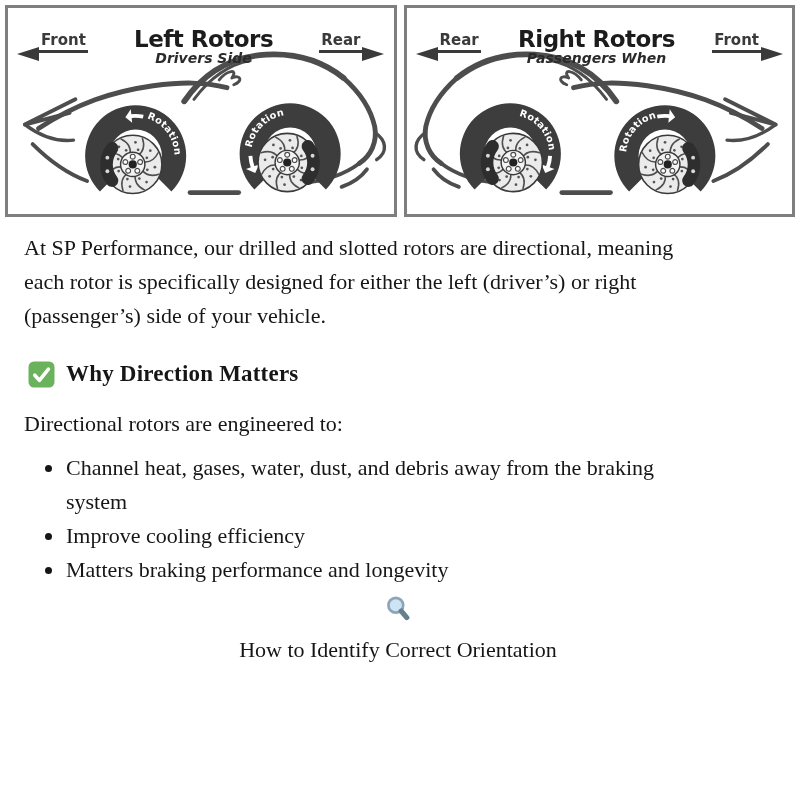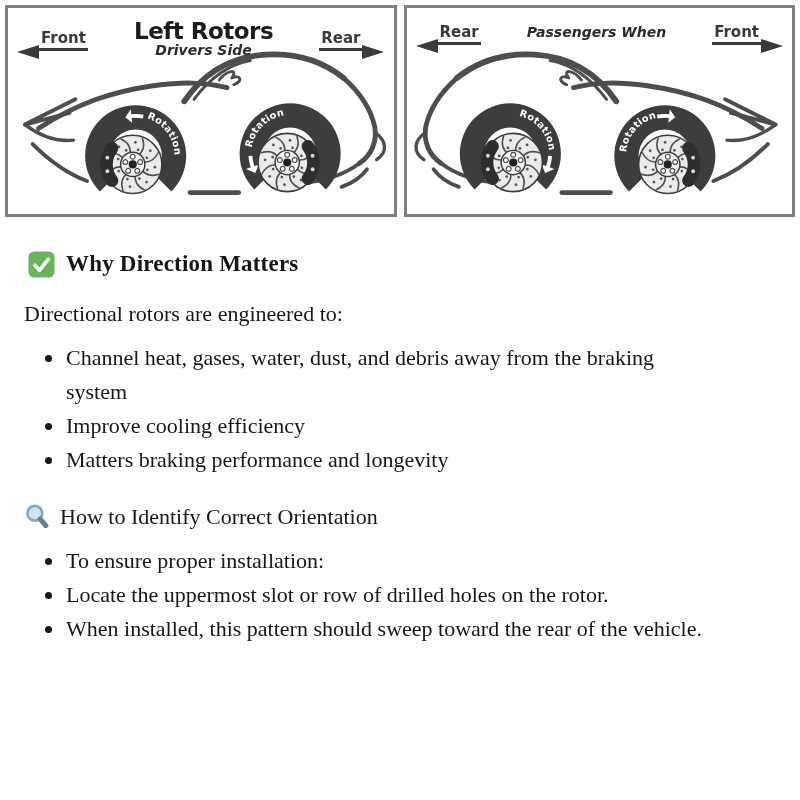--- a/index.html
+++ b/index.html
@@ -3,43 +3,43 @@
 <meta charset="utf-8">
 <style>
   html,body{margin:0;padding:0;background:#fff;}
   .page{width:800px;height:800px;background:#fff;overflow:hidden;position:relative;
         font-family:"Liberation Serif","DejaVu Serif",serif;color:#161616;}
 
   
   .diagram{display:flex;gap:7px;padding:5px 5px 0 5px;height:212px;}
   .panel{flex:1;border:3px solid #7f7f7f;background:#fff;position:relative;overflow:hidden;}
   .panel svg.car{position:absolute;left:0;top:0;width:100%;height:100%;}
-  .panel-header{position:absolute;top:12px;left:0;right:0;display:flex;justify-content:space-between;
-                align-items:center;padding:0 9px;z-index:2;pointer-events:none;}
+  .panel-header{position:absolute;top:20px;left:0;right:0;display:flex;justify-content:space-between;
+                align-items:flex-start;padding:0 9px;z-index:2;pointer-events:none;}
   .ptitle{text-align:center;font-family:"DejaVu Sans","Liberation Sans",sans-serif;line-height:1.02;}
   .ptitle .t1{font-size:23px;font-weight:bold;letter-spacing:-0.5px;color:#1c1c1c;}
   .ptitle .t2{font-size:14px;font-weight:bold;font-style:italic;color:#2a2a2a;}
   .dir{display:flex;align-items:flex-end;margin-top:5px;
        font-family:"DejaVu Sans","Liberation Sans",sans-serif;font-weight:bold;font-size:15px;color:#3a3a3a;}
   .dir .dirtxt{border-bottom:3px solid #3a3a3a;line-height:1.05;padding:0 2px 1px 2px;}
   .tri{width:0;height:0;border-top:7px solid transparent;border-bottom:7px solid transparent;}
   .tri-left{border-right:22px solid #3a3a3a;transform:translateY(8px);}
   .tri-right{border-left:22px solid #3a3a3a;transform:translateY(8px);}
 
   
   .content{padding:6px 28px 0 24px;font-size:22px;line-height:34px;}
   .intro{margin:8px 0 0 0;max-width:668px;}
   .h-why{margin:24px 0 0 4px;font-size:23px;font-weight:bold;display:flex;align-items:center;gap:11px;}
   .h-why .hw-text{letter-spacing:0.2px;}
   .icon-check svg{width:27px;height:27px;display:block;}
   .icon-check rect{fill:var(--check_green,#6ab35c);}
   .lead{margin:16px 0 4px 0;}
   ul.blist{margin:10px 0 0 0;padding:0 0 0 41px;max-width:645px;list-style:disc;}
   ul.blist li{margin:0;padding-left:1px;font-family:Liberation Serif, serif;}
-  .h-identify{margin:23px 0 0 0;font-size:22px;font-weight:normal;display:flex;align-items:center;gap:9px;}
+  .h-identify{margin:8px 0 0 0;font-size:22px;font-weight:normal;display:flex;align-items:center;gap:9px;flex-direction:column;}
   .icon-mag svg{width:27px;height:29px;display:block;}
   .icon-mag circle{fill:var(--magnifier_fill,#cfe4f3);stroke:var(--magnifier_stroke,#8ba6ba);}
   .icon-mag line{stroke:var(--magnifier_handle,#67808f);}
 </style>
 </head>
 <body>
 
 <div class="page">
 
   <div class="diagram">
@@ -261,33 +261,35 @@
           <text fill="#ffffff" font-size="10" font-weight="bold" font-family="&quot;DejaVu Sans&quot;,&quot;Liberation Sans&quot;,sans-serif" letter-spacing="0.3"><textPath href="#tp-car-right-0" startOffset="2" xlink:href="#tp-car-right-0">Rotation</textPath></text>
           <path id="tp-car-right-1" d="M 109.9,110.6 A 40 40 0 0 1 142.8,145.8" fill="none"></path>
           <text fill="#ffffff" font-size="10" font-weight="bold" font-family="&quot;DejaVu Sans&quot;,&quot;Liberation Sans&quot;,sans-serif" letter-spacing="0.3"><textPath href="#tp-car-right-1" startOffset="2" xlink:href="#tp-car-right-1">Rotation</textPath></text>
         </svg>
       <div class="panel-header">
         <div class="dir">
           <span class="tri tri-left"></span>
           <span class="dirtxt">Rear</span>
         </div>
         <div class="ptitle">
+          <div class="t1">Right Rotors</div>
           <div class="t2">Passengers When</div>
         </div>
         <div class="dir">
           <span class="dirtxt">Front</span>
           <span class="tri tri-right"></span>
         </div>
       </div>
     </div>
 
   </div>
 
   <div class="content">
 
+    <p class="intro">At SP Performance, our drilled and slotted rotors are directional, meaning each rotor is specifically designed for either the left (driver’s) or right (passenger’s) side of your vehicle.</p>
 
     <h2 class="h-why">
       <span class="icon-check">
         <svg viewBox="0 0 27 27" aria-hidden="true">
           <rect x="0.5" y="0.5" width="26" height="26" rx="5.5"></rect>
           <path d="M6.8,14.2 l4.6,5.2 L20.4,8.2" fill="none" stroke="#ffffff" stroke-width="3.6" stroke-linecap="round" stroke-linejoin="round"></path>
         </svg>
       </span>
       <span class="hw-text">Why Direction Matters</span>
     </h2>
@@ -303,20 +305,15 @@
     <h2 class="h-identify">
       <span class="icon-mag">
         <svg viewBox="0 0 27 29" aria-hidden="true">
           <circle cx="10.8" cy="10.2" r="7.4" stroke-width="2.7"></circle>
           <line x1="16.3" y1="16.1" x2="21.8" y2="22.6" stroke-width="5.2" stroke-linecap="round"></line>
         </svg>
       </span>
       <span>How to Identify Correct Orientation</span>
     </h2>
 
-    <ul class="blist">
-      <li>To ensure proper installation:</li>
-      <li>Locate the uppermost slot or row of drilled holes on the rotor.</li>
-      <li>When installed, this pattern should sweep toward the rear of the vehicle.</li>
-    </ul>
 
   </div>
 </div>
 
 </body></html>

